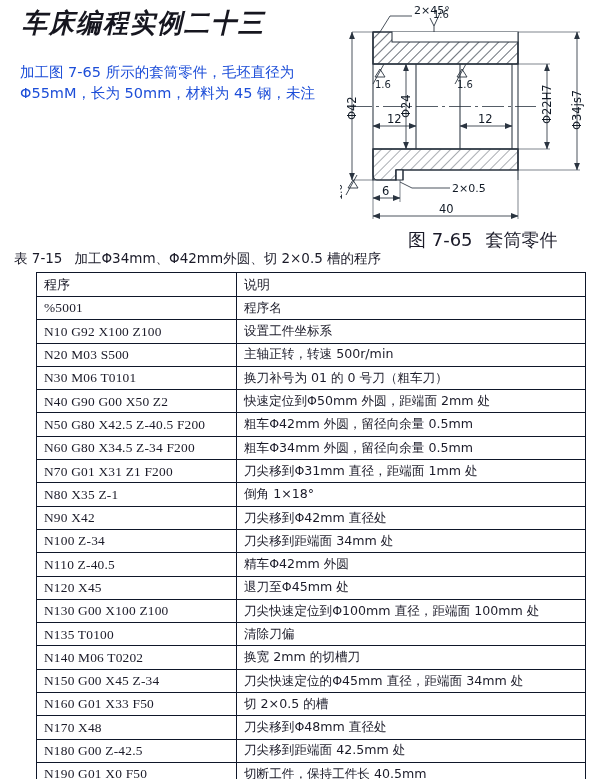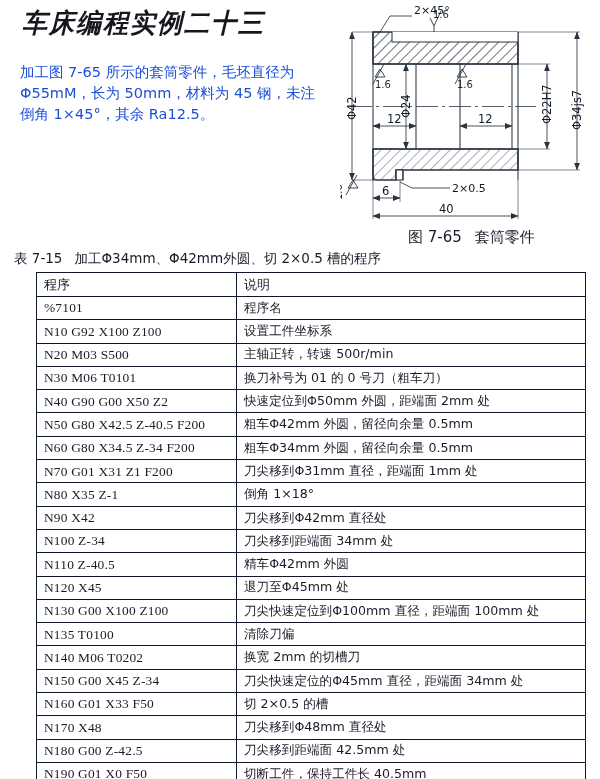--- a/index.html
+++ b/index.html
@@ -53,21 +53,21 @@
     width: 264px;
     height: 226px;
   }
   #drawing-svg { display: block; }
 
   
   #fig-caption {
     position: absolute;
     left: 408px;
     top: 228px;
-    font-size: 15px;
+    font-size: 18px;
     white-space: nowrap;
   }
   #fig-caption .gap { display: inline-block; width: 13px; }
 
   
   #table-caption {
     position: absolute;
     left: 14px;
     top: 250px;
     font-size: 13.5px;
@@ -121,21 +121,20 @@
   .cjk { font-family: "DejaVu Sans", "Liberation Sans", sans-serif; }
 </style>
 </head>
 <body>
 
 <div id="doc-title" class="cjk">车床编程实例二十三</div>
 
 <div id="intro">
   <span class="ln cjk">加工图 7-65 所示的套筒零件，毛坯直径为</span>
   <span class="ln cjk">Φ55mM，长为 50mm，材料为 45 钢，未注</span>
-  <span class="ln cjk">倒角 1×45°，其余 Ra12.5。</span>
 </div>
 
 <div id="drawing-wrap">
 <svg id="drawing-svg" width="264" height="226" viewBox="0 0 264 226" xmlns="http://www.w3.org/2000/svg">
   <defs>
     <pattern id="hatchR" width="7" height="7" patternTransform="rotate(45)" patternUnits="userSpaceOnUse">
       <line x1="0" y1="0" x2="0" y2="7" stroke="#2a3440" stroke-width="0.8"></line>
     </pattern>
     <pattern id="hatchL" width="7" height="7" patternTransform="rotate(45)" patternUnits="userSpaceOnUse">
       <line x1="0" y1="0" x2="0" y2="7" stroke="#2a3440" stroke-width="0.8"></line>
@@ -257,21 +256,21 @@
       <col class="c-desc">
     </colgroup>
   <thead>
     <tr>
       <th class="h-code">程序</th>
       <th class="h-desc">说明</th>
     </tr>
   </thead>
   <tbody id="program-table-body">
       <tr>
-        <td class="code">%7101</td>
+        <td class="code">%5001</td>
         <td class="desc">程序名</td>
       </tr>
       <tr>
         <td class="code">N10  G92  X100  Z100</td>
         <td class="desc">设置工件坐标系</td>
       </tr>
       <tr>
         <td class="code">N20  M03  S500</td>
         <td class="desc">主轴正转，转速 500r/min</td>
       </tr>

